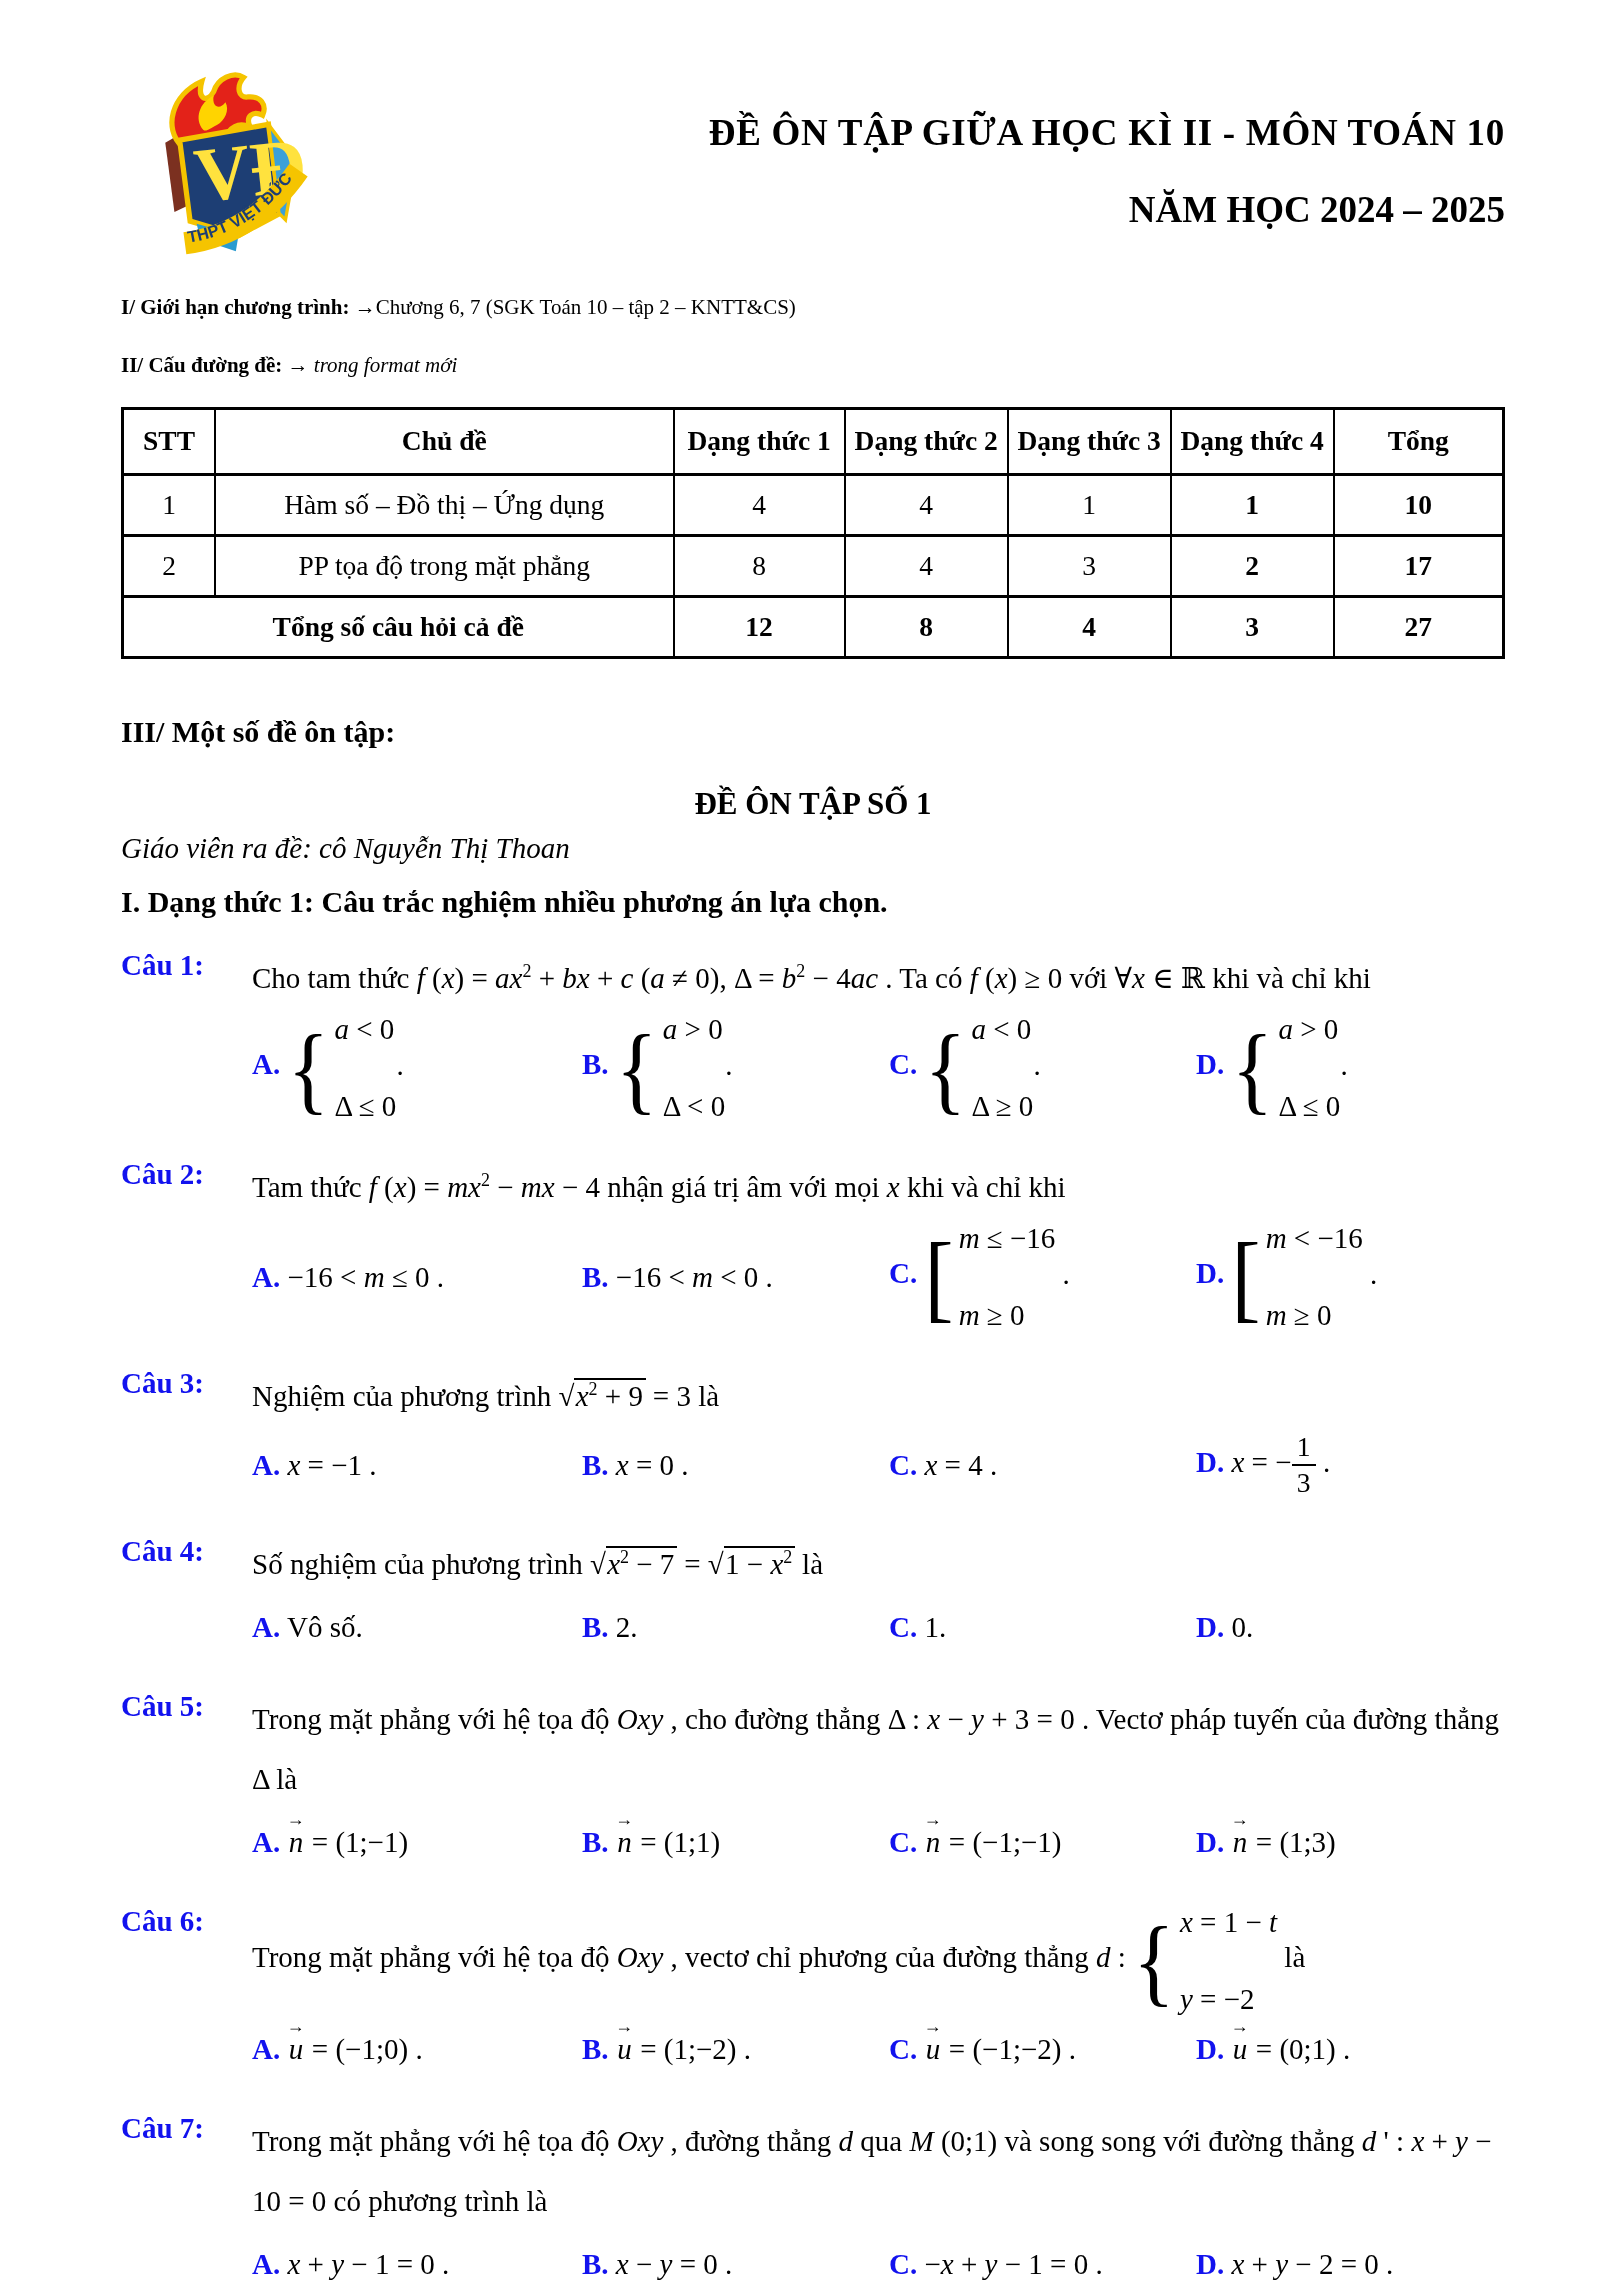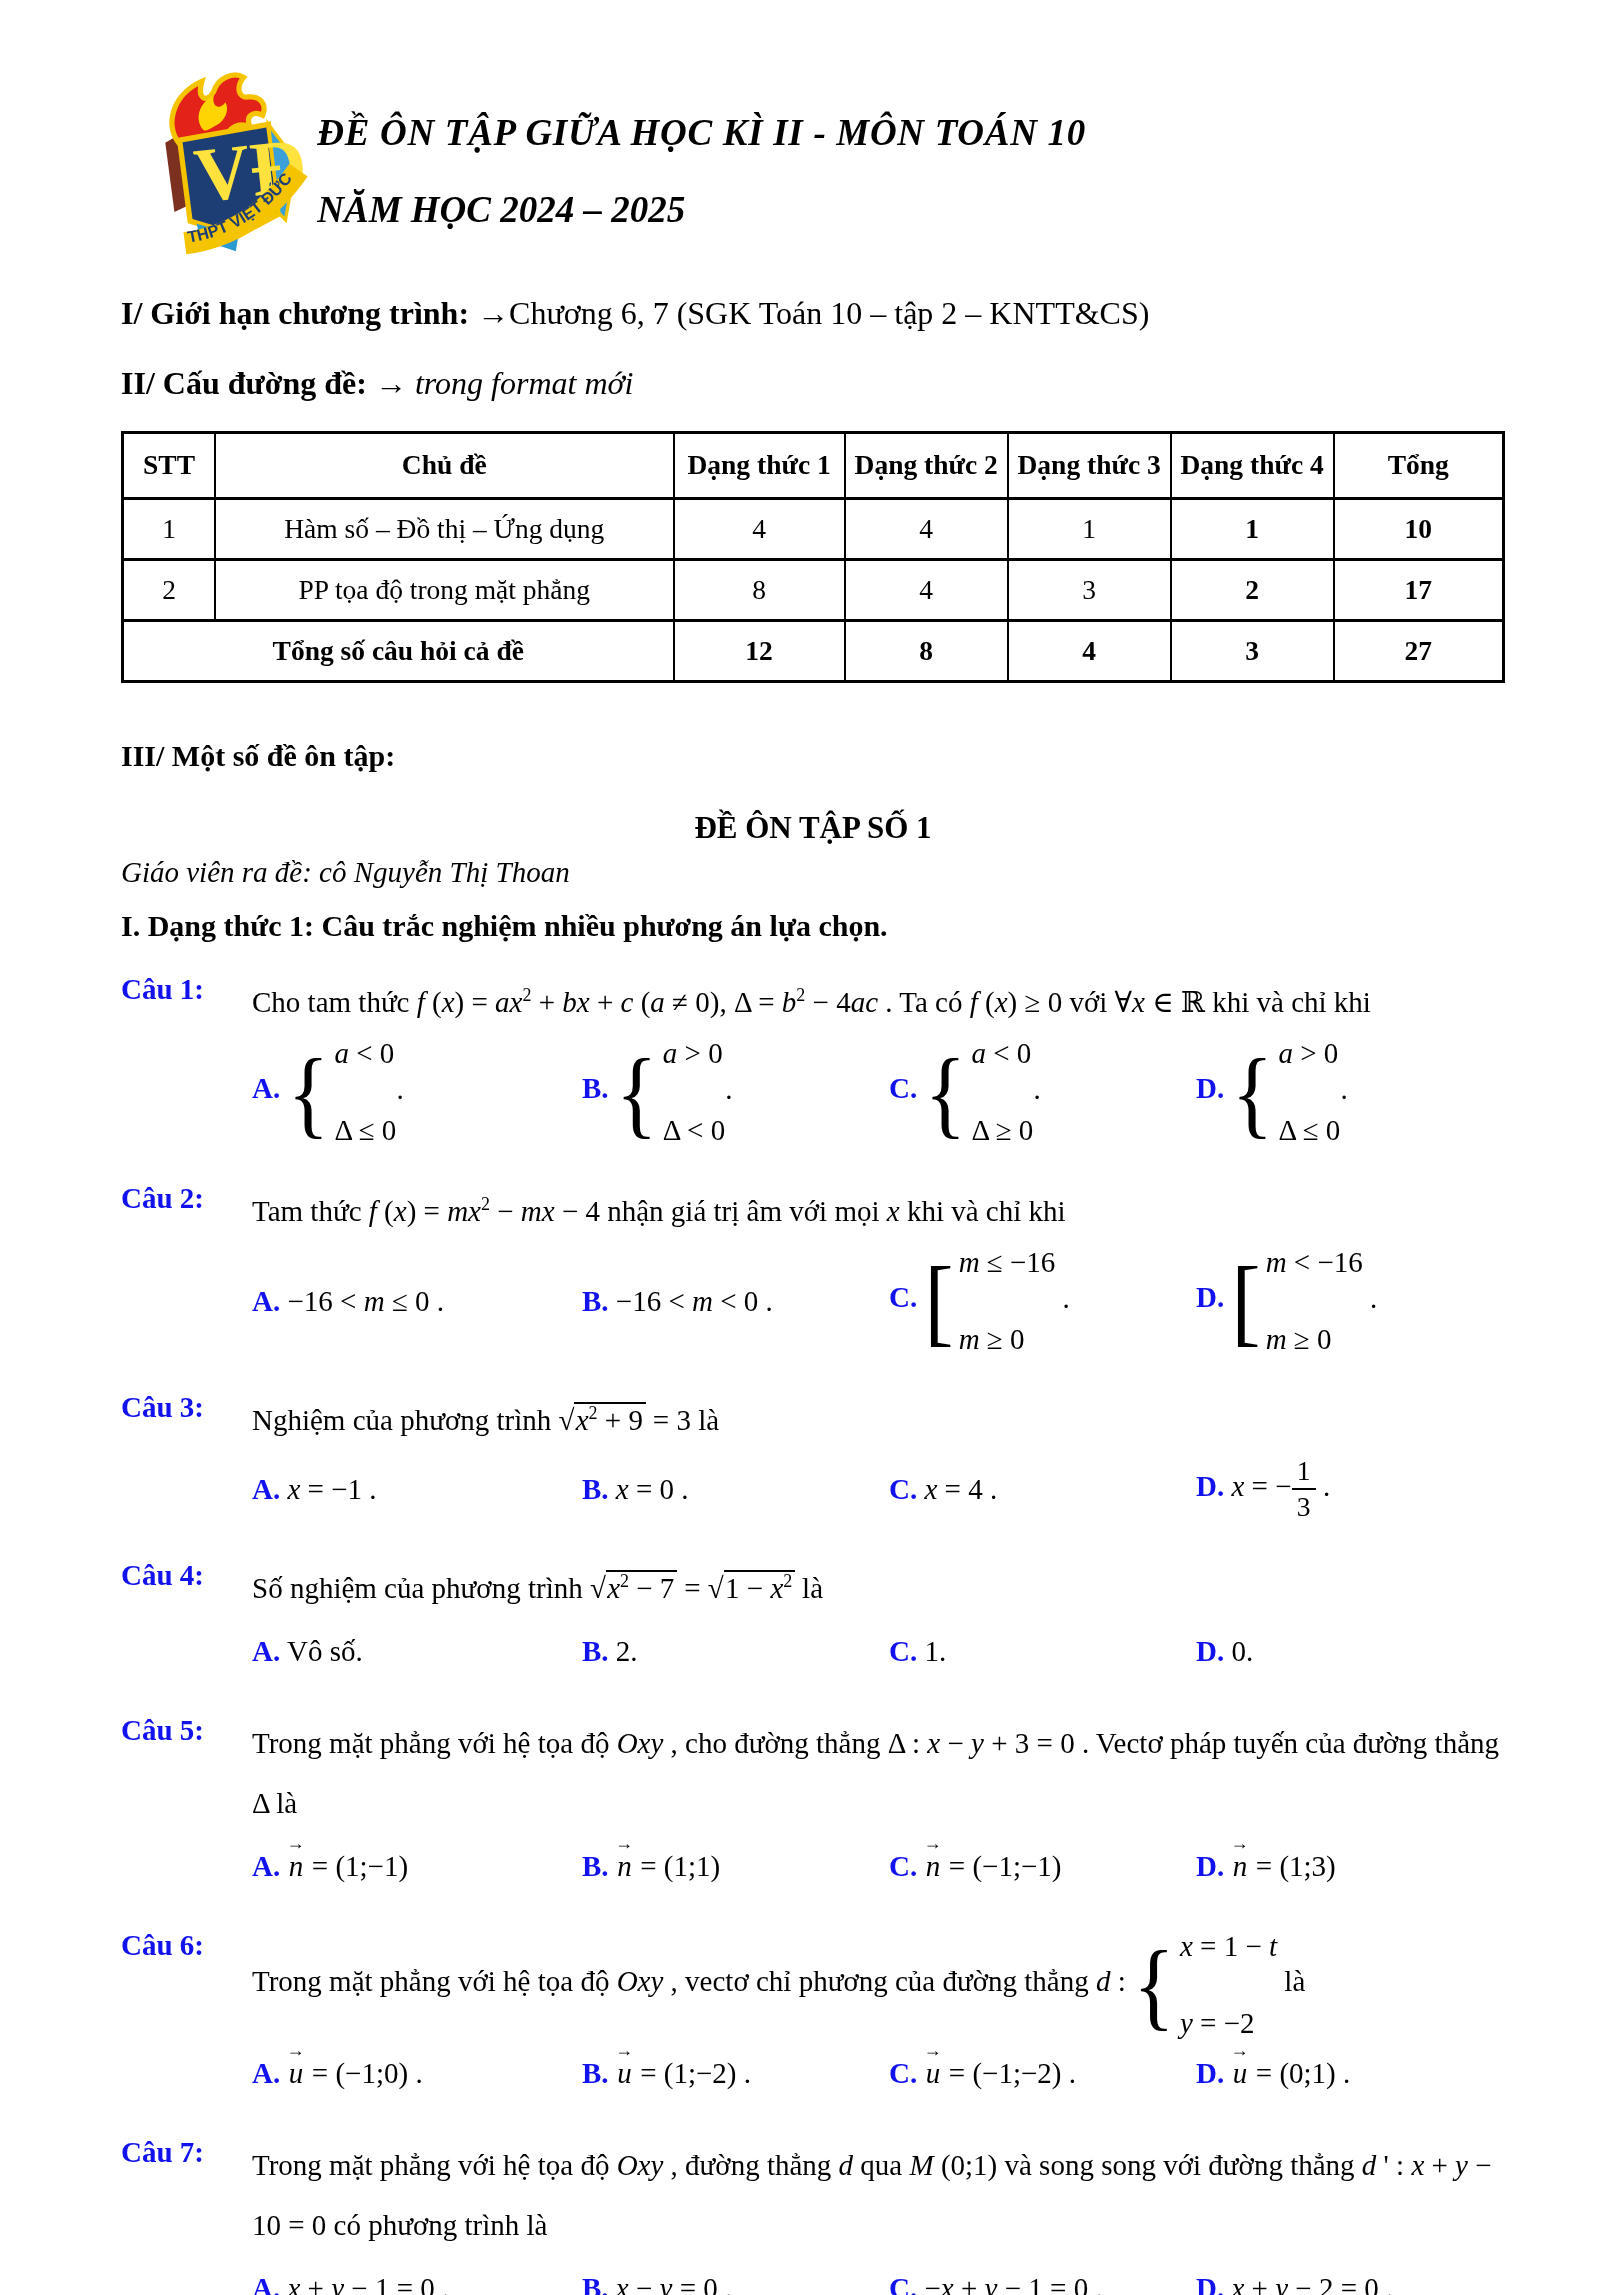--- a/index.html
+++ b/index.html
@@ -3,26 +3,26 @@
 <meta charset="utf-8">
 <style>
   html,body{margin:0;padding:0;background:#fff;}
   body{width:1623px;height:2295px;overflow:hidden;color:#000;
        font-family:"Liberation Serif","DejaVu Serif",serif;}
   .page{box-sizing:border-box;width:1623px;height:2295px;padding:51px 118px 0 121px;}
 
   
   .masthead{display:flex;align-items:flex-start;}
   .logo-wrap{flex:0 0 auto;width:178px;margin-left:18.3px;margin-top:11.8px;}
-  .titles{flex:1;text-align:left;padding-top:60px;font-style:italic;}
+  .titles{flex:1;text-align:right;padding-top:60px;}
   .title1{font-size:37px;font-weight:bold;letter-spacing:0.7px;}
   .title2{font-size:37px;font-weight:bold;margin-top:34px;}
 
   
-  .sec{font-size:32px;margin-top:31px;}
+  .sec{font-size:21px;margin-top:31px;}
   .sec .lbl{font-weight:bold;}
   .it{font-style:italic;}
   .sec1{margin-top:34px;}
   .sec2{margin-top:33px;}
 
   
   table.struct{border-collapse:collapse;width:100%;margin-top:29px;font-size:27.5px;table-layout:fixed;}
   table.struct{border:3.9px solid #000;}
   table.struct td,table.struct th{border-left:2px solid #000;border-right:2px solid #000;
       border-top:3.9px solid #000;border-bottom:3.9px solid #000;

